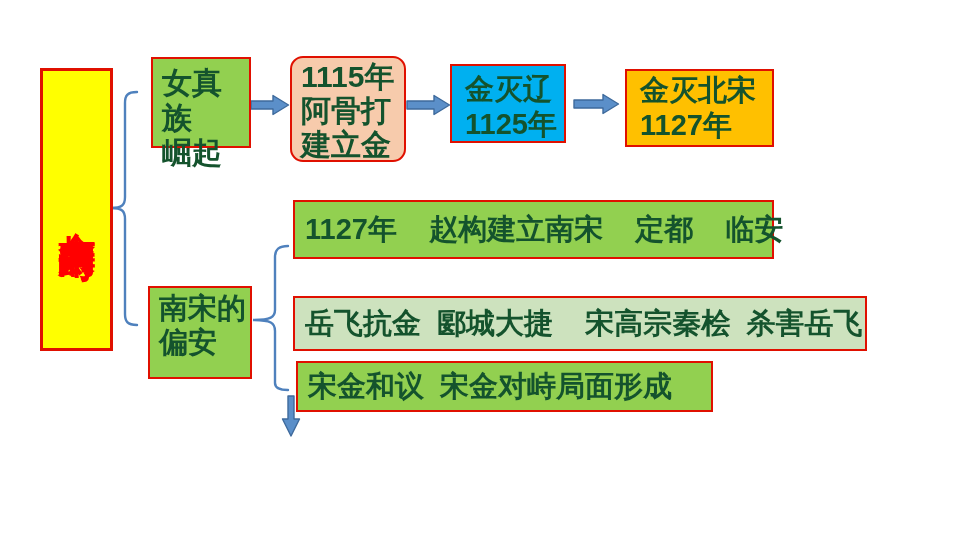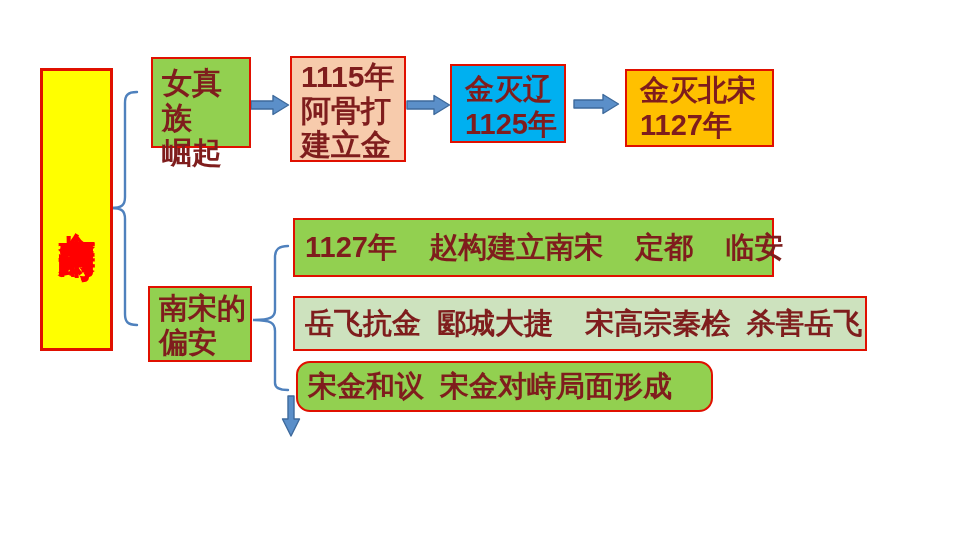--- a/index.html
+++ b/index.html
@@ -24,45 +24,45 @@
   .arrow{
     fill:var(--connector_fill,#5B8FC9);
     stroke:var(--connector_stroke,#3E6A9C);
     stroke-width:1.4;
     stroke-linejoin:round;
   }
   .box{
     position:absolute;
     box-sizing:border-box;
     border:2px solid var(--box_border,#E01000);
-    color:#7f1d1d;
+    color:#14532d;
     white-space:pre-line;
   }
   .title-box{
     left:40px;top:68px;width:73px;height:283px;
     border-width:3px;
     display:flex;align-items:center;justify-content:center;
     font-size:37px;
     writing-mode:vertical-rl;
     text-orientation:upright;
     letter-spacing:2px;
     white-space:normal;
   }
   .b-jurchen{left:151px;top:57px;width:100px;height:91px;font-size:30px;line-height:35px;padding:6px 0 0 9px;}
   .b-aguda{left:290px;top:56px;width:116px;height:106px;font-size:30px;line-height:34px;padding:2px 0 0 9px;}
   .b-liao{left:450px;top:64px;width:116px;height:79px;font-size:29px;line-height:35px;padding:6px 0 0 13px;}
   .b-nsong{left:625px;top:69px;width:149px;height:78px;font-size:29px;line-height:35px;padding:2px 12px 0 13px;}
-  .b-ssong{left:148px;top:286px;width:104px;height:76px;font-size:29px;line-height:34px;padding:3px 0 0 9px;}
+  .b-ssong{left:148px;top:286px;width:104px;height:93px;font-size:29px;line-height:34px;padding:3px 0 0 9px;}
   .bar{
     display:flex;align-items:center;
     white-space:pre;
     font-size:29px;
     padding-left:10px;
   }
-  .bar1{left:293px;top:218px;width:481px;height:59px;}
+  .bar1{left:293px;top:200px;width:481px;height:59px;}
   .bar2{left:293px;top:296px;width:574px;height:55px;}
   .bar3{left:296px;top:361px;width:417px;height:51px;}
 </style>
 </head>
 <body>
 
 <div class="stage">
 
   <svg class="connector-layer" viewBox="0 0 960 540" aria-hidden="true">
 
@@ -75,32 +75,32 @@
     <path class="arrow" d="M574,100 L603,100 L603,94.5 L618.5,104 L603,113.5 L603,108 L574,108 Z"></path>
 
     <path class="arrow" d="M288,396 L294,396 L294,419 L299.5,419 L291,436 L282.5,419 L288,419 Z"></path>
   </svg>
 
   <div class="box title-box" style="background-color: rgb(255, 255, 0); color: rgb(255, 0, 0);">金与南宋的对峙</div>
 
   <div class="box b-jurchen" style="background-color: rgb(146, 208, 80);">女真族
 崛起</div>
 
-  <div class="box b-aguda" style="background-color: rgb(247, 203, 172);">1115年
+  <div class="box b-aguda" style="background-color: rgb(247, 203, 172); border-radius: 13px;">1115年
 阿骨打
 建立金</div>
 
   <div class="box b-liao" style="background-color: rgb(0, 176, 240);">金灭辽
 1125年</div>
 
   <div class="box b-nsong" style="background-color: rgb(255, 192, 0);">金灭北宋
 1127年</div>
 
   <div class="box b-ssong" style="background-color: rgb(146, 208, 80);">南宋的
 偏安</div>
 
   <div class="box bar bar1" style="background-color: rgb(146, 208, 80);">1127年    赵构建立南宋    定都    临安</div>
 
   <div class="box bar bar2" style="background-color: rgb(205, 226, 190);">岳飞抗金  郾城大捷    宋高宗秦桧  杀害岳飞</div>
 
-  <div class="box bar bar3" style="background-color: rgb(146, 208, 80); border-radius: 14px;">宋金和议  宋金对峙局面形成</div>
+  <div class="box bar bar3" style="background-color: rgb(146, 208, 80);">宋金和议  宋金对峙局面形成</div>
 
 </div>
 
 </body></html>

